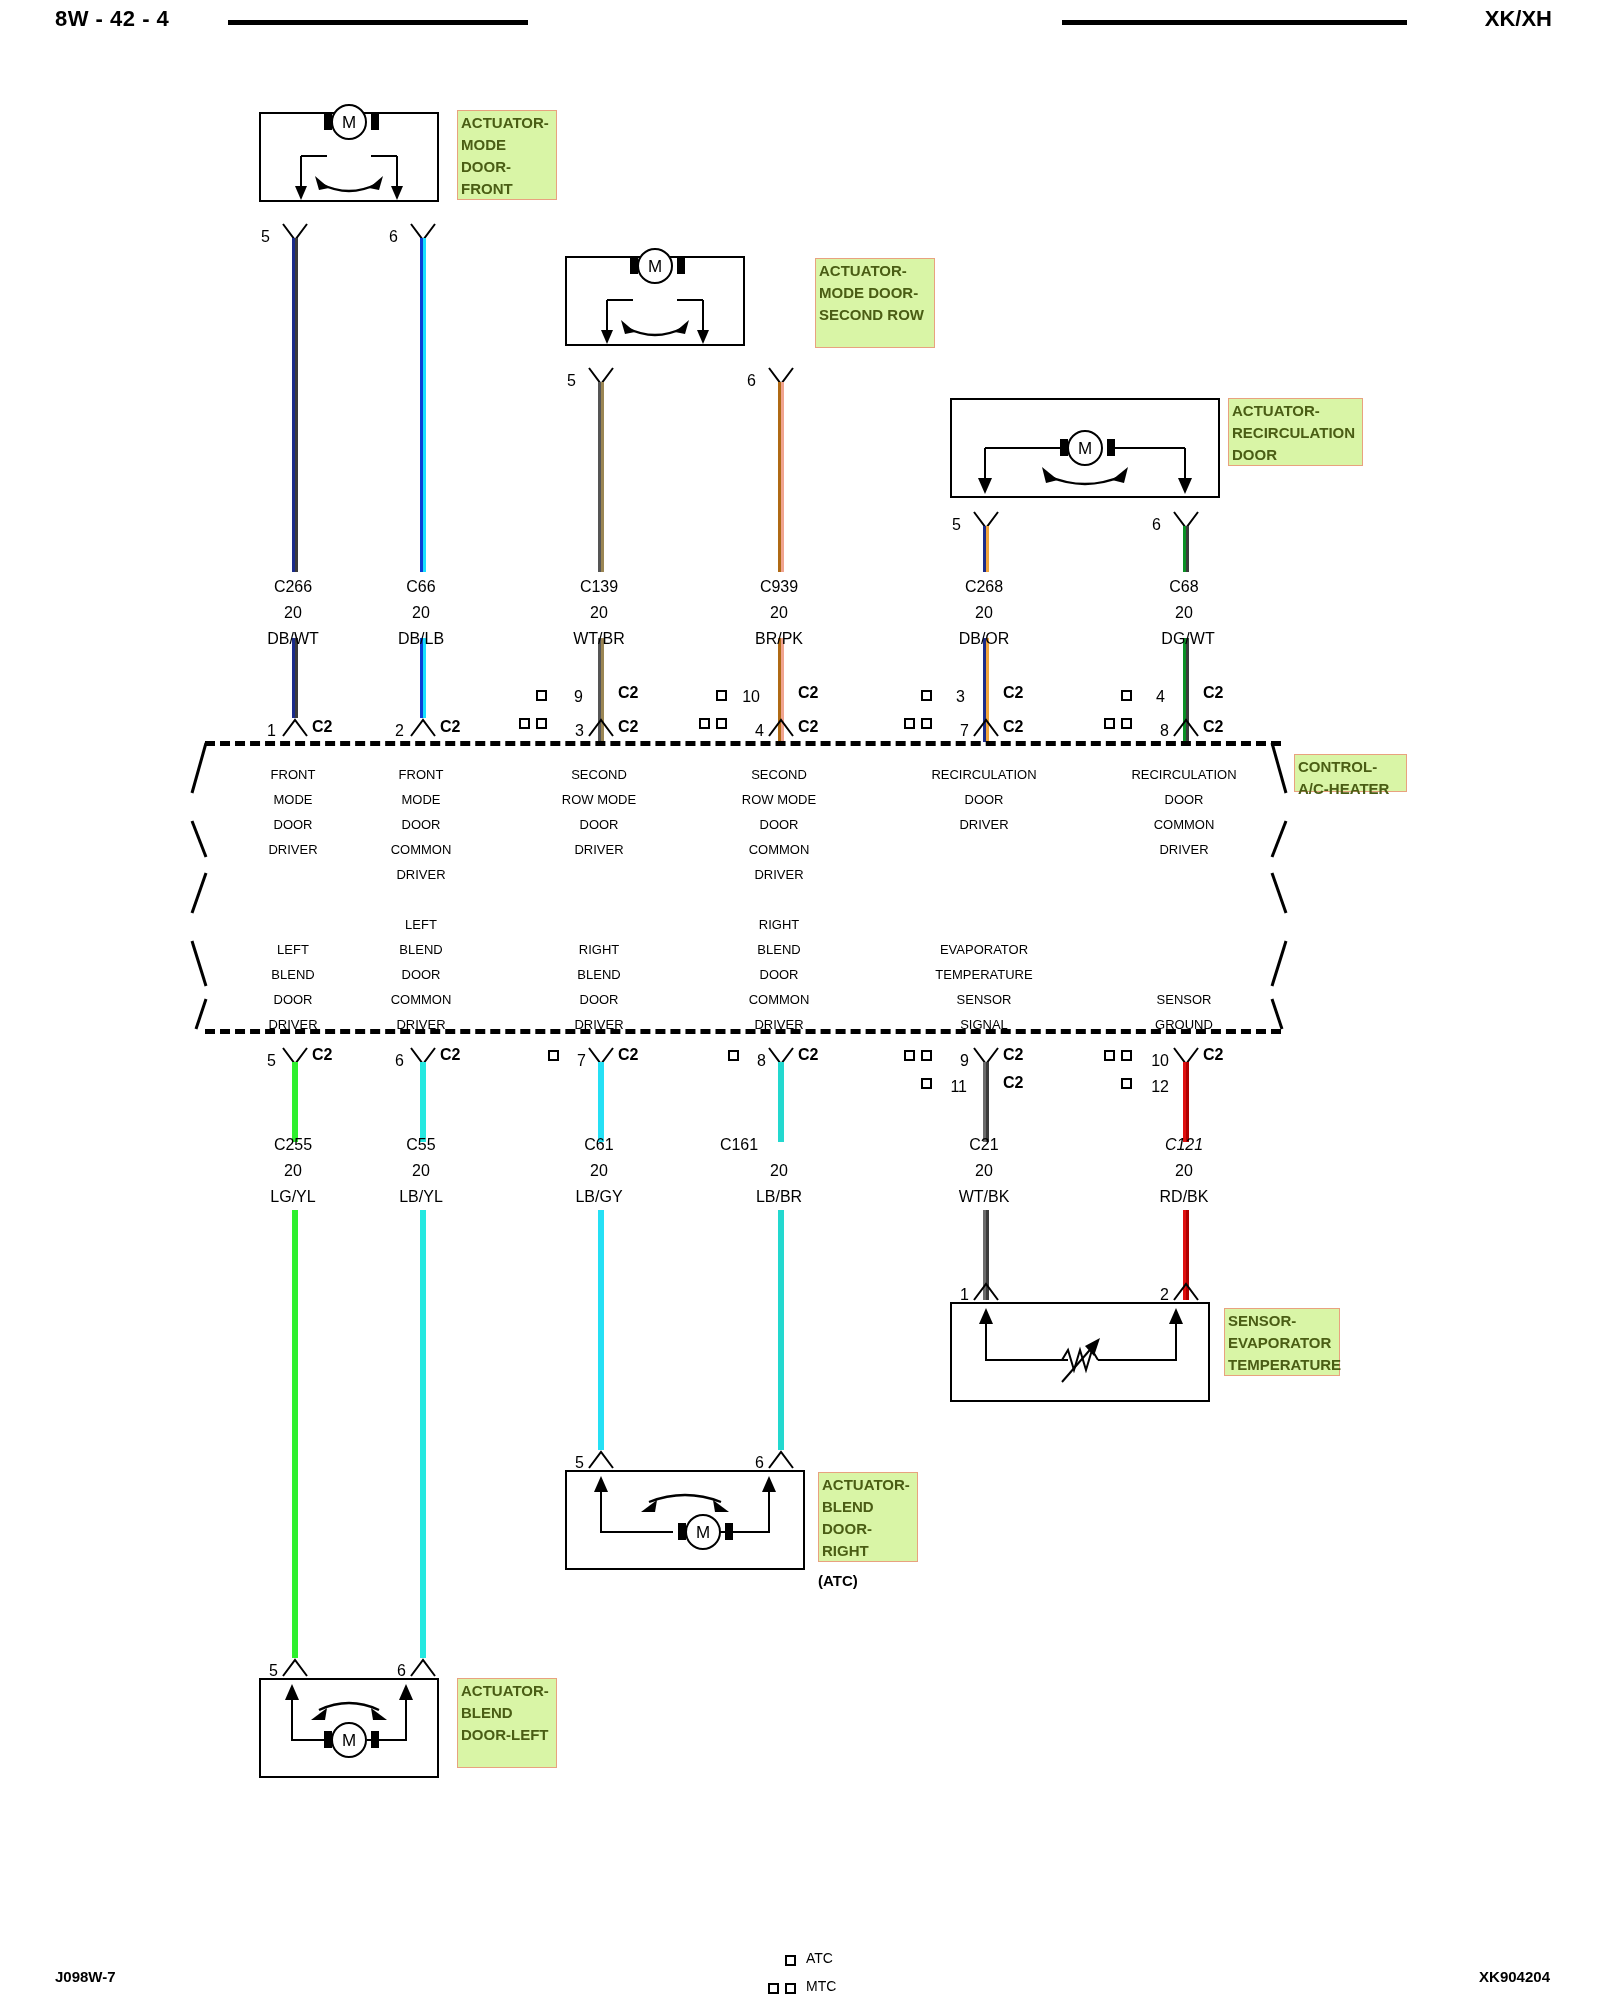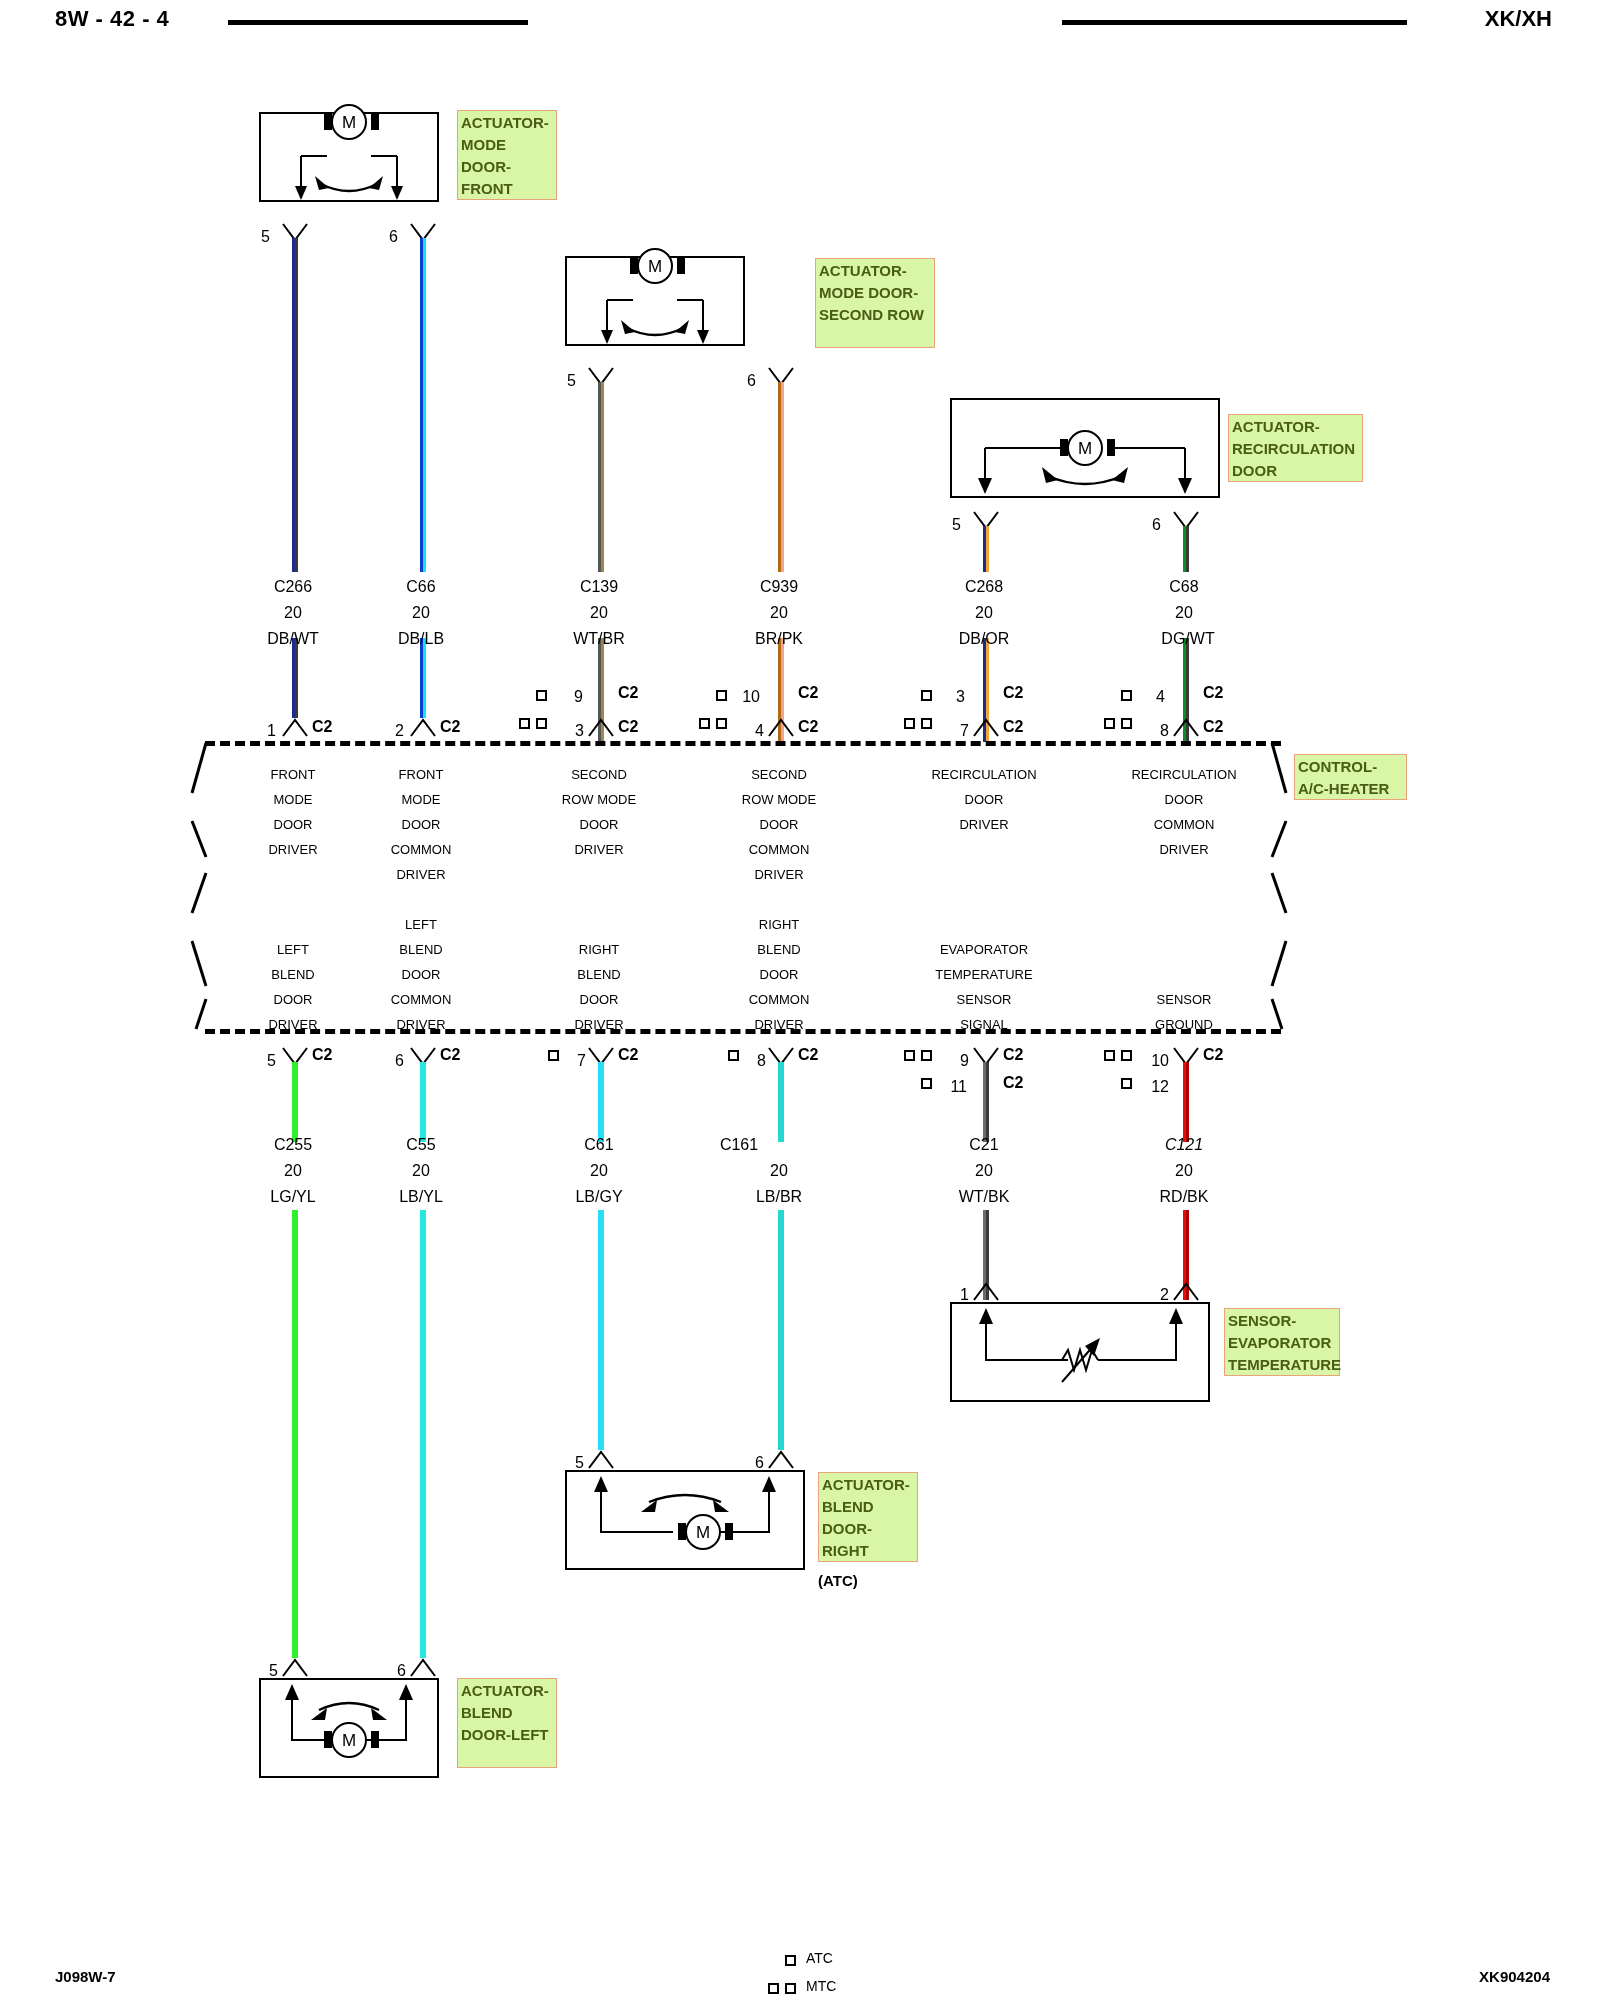--- a/index.html
+++ b/index.html
@@ -101,21 +101,21 @@
   <path d="M35 50 L35 90 M235 50 L235 90 M35 50 L112 50 M158 50 L235 50" stroke="#000" stroke-width="2" fill="none"></path>
   <path d="M35 96 L28 80 L42 80 Z" fill="#000"></path>
   <path d="M235 96 L228 80 L242 80 Z" fill="#000"></path>
   <path d="M98 78 Q135 94 172 78" stroke="#000" stroke-width="2.4" fill="none"></path>
   <path d="M92 69 L108 82 L96 85 Z" fill="#000"></path>
   <path d="M178 69 L162 82 L174 85 Z" fill="#000"></path>
 </svg>
 <div class="motor" style="left:1067px;top:430px;">M</div>
 <div class="brush" style="left:1060px;top:439px;"></div>
 <div class="brush" style="left:1107px;top:439px;"></div>
-<div class="callout" style="left:1228px;top:398px;width:135px;height:68px;margin-top:16px;">ACTUATOR-RECIRCULATION DOOR</div>
+<div class="callout" style="left:1228px;top:398px;width:135px;height:68px;">ACTUATOR-RECIRCULATION DOOR</div>
 
 <svg class="chev" style="left:281px;top:222px;" width="28" height="22">
   <path d="M2 2 L14 18 L26 2" stroke="#000" stroke-width="2" fill="none"></path>
   </svg>
 <div class="pin-num" style="left:240px;top:228px;width:30px;">5</div>
 
 <svg class="chev" style="left:409px;top:222px;" width="28" height="22">
   <path d="M2 2 L14 18 L26 2" stroke="#000" stroke-width="2" fill="none"></path>
   </svg>
 <div class="pin-num" style="left:368px;top:228px;width:30px;">6</div>
@@ -283,21 +283,21 @@
   <path d="M2 200 L16 245" stroke="#000" stroke-width="3" fill="none"></path>
   <path d="M16 258 L6 288" stroke="#000" stroke-width="3" fill="none"></path>
 </svg>
 <svg class="mod-side" style="left:1262px;top:741px;" width="40" height="290">
   <path d="M10 2 L24 52" stroke="#000" stroke-width="3" fill="none"></path>
   <path d="M24 80 L10 116" stroke="#000" stroke-width="3" fill="none"></path>
   <path d="M10 132 L24 172" stroke="#000" stroke-width="3" fill="none"></path>
   <path d="M24 200 L10 245" stroke="#000" stroke-width="3" fill="none"></path>
   <path d="M10 258 L20 288" stroke="#000" stroke-width="3" fill="none"></path>
 </svg>
-<div class="callout" style="left:1294px;top:754px;width:113px;height:46px;">CONTROL-A/C-HEATER</div>
+<div class="callout" style="left:1294px;top:754px;width:113px;height:38px;">CONTROL-A/C-HEATER</div>
 
 <div class="coltext" style="left:233px;top:762px;width:120px;">
   <span>FRONT</span><br>
   <span>MODE</span><br>
   <span>DOOR</span><br>
   <span>DRIVER</span>
 </div>
 <div class="coltext" style="left:361px;top:762px;width:120px;">
   <span>FRONT</span><br>
   <span>MODE</span><br>

